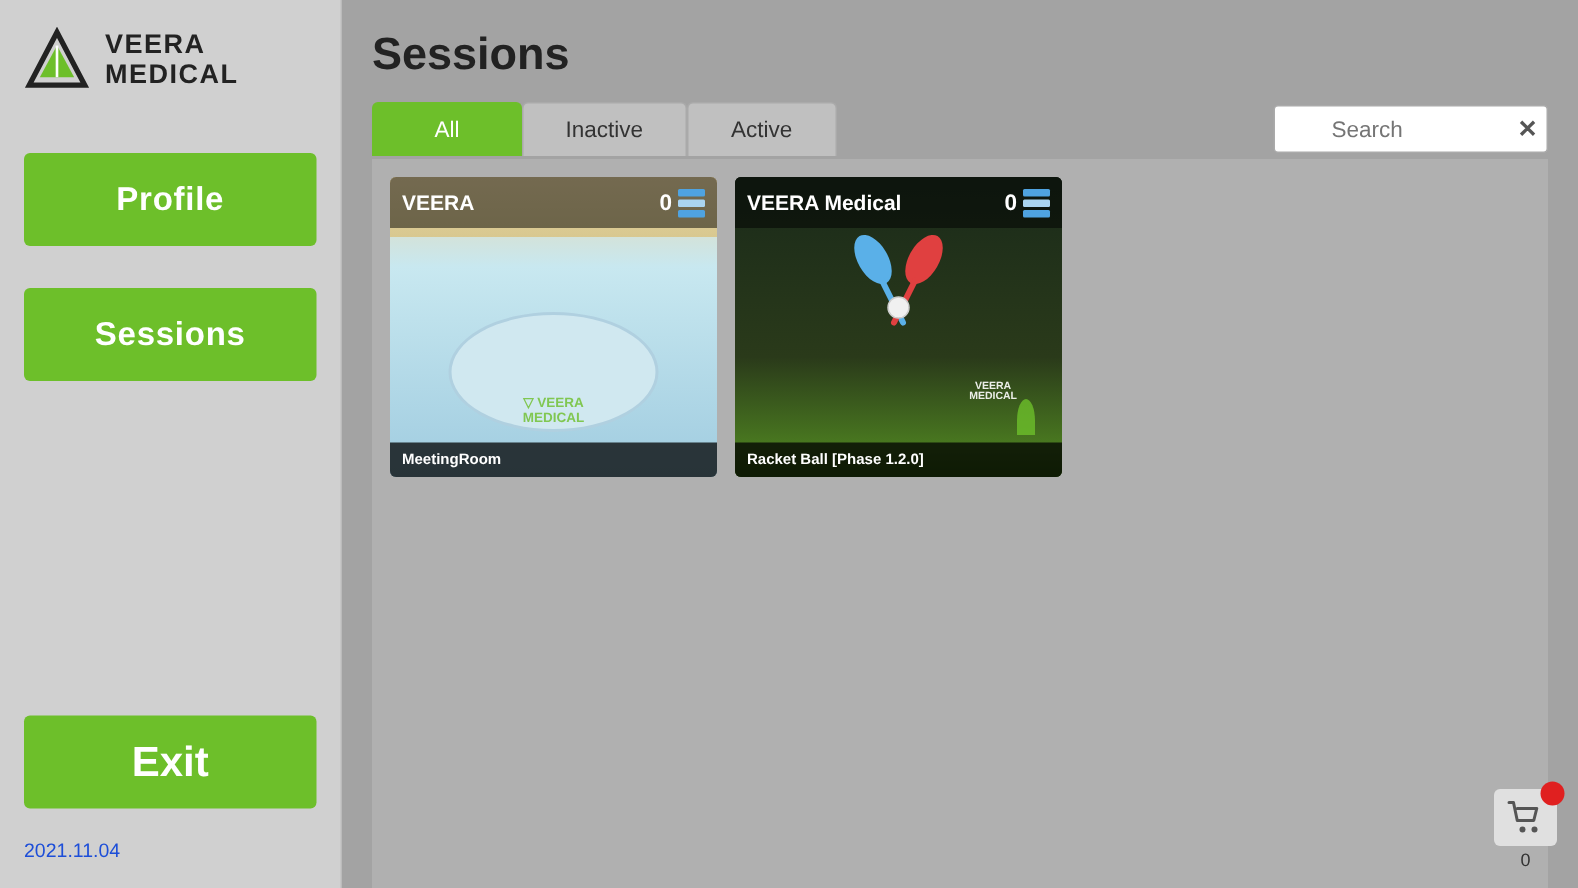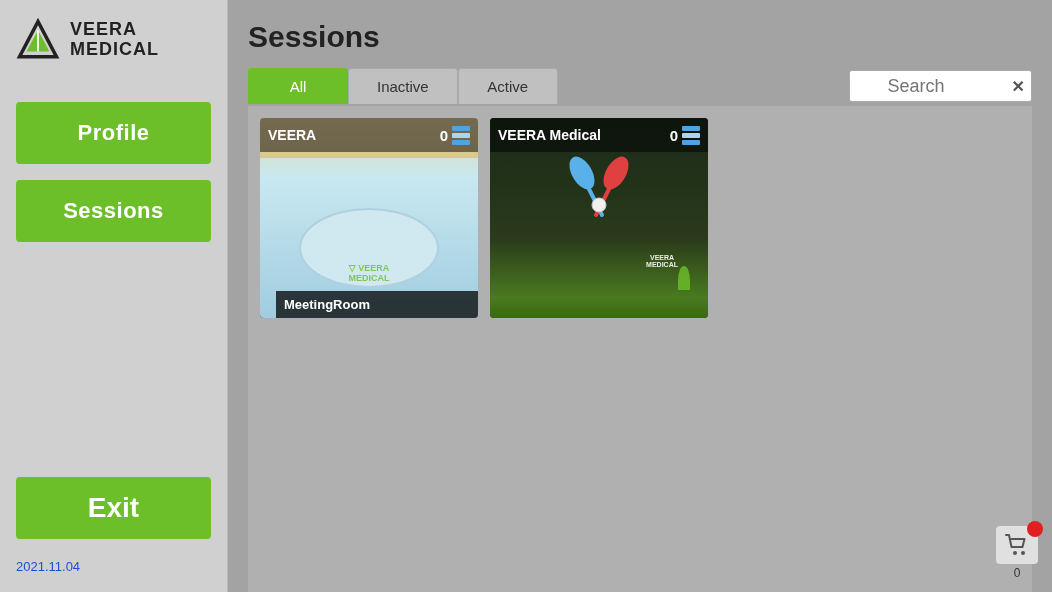--- a/index.html
+++ b/index.html
@@ -57,21 +57,21 @@
       font-size: 18px;
       font-weight: 900;
       color: #222;
       letter-spacing: 1px;
     }
 
     .sidebar-nav {
       display: flex;
       flex-direction: column;
       width: 100%;
-      gap: 16px;
+      gap: 28px;
       margin-top: 10px;
     }
 
     .nav-btn {
       width: 100%;
       height: 62px;
       background: #6dbf2a;
       border: none;
       border-radius: 4px;
       color: #fff;
@@ -165,21 +165,21 @@
       border: 1px solid #aaa;
       border-radius: 3px;
       height: 32px;
       padding: 0 6px;
       gap: 4px;
     }
 
     .search-box input {
       border: none;
       outline: none;
-      font-size: 18px;
+      font-size: 15px;
       width: 120px;
       background: transparent;
       margin-left: 32px;
     }
 
     .search-close {
       font-size: 16px;
       color: #555;
       cursor: pointer;
       font-weight: bold;
@@ -316,25 +316,25 @@
       font-size: 7px;
       color: #fff;
       font-weight: bold;
       text-align: center;
       opacity: 0.9;
     }
 
     .card-footer {
       position: absolute;
       bottom: 0;
-      left: 16px;
+      left: 0;
       right: 0;
       background: rgba(0,0,0,0.75);
       color: #fff;
-      font-size: 13px;
+      font-size: 10px;
       padding: 6px 8px;
       font-weight: bold;
     }
 
     
     .cart-area {
       position: absolute;
       bottom: 12px;
       right: 14px;
       display: flex;
@@ -466,20 +466,21 @@
           <ellipse cx="52" cy="20" rx="10" ry="18" fill="#e04040" transform="rotate(30 52 20)"></ellipse>
           <line x1="46" y1="34" x2="32" y2="62" stroke="#e04040" stroke-width="4" stroke-linecap="round"></line>
 
           <circle cx="35" cy="52" r="7" fill="#f0f0f0" stroke="#ccc" stroke-width="1"></circle>
         </svg>
 
         <div style="position:absolute;bottom:28px;right:18px;width:12px;height:24px;background:#6dbf2a;border-radius:50% 50% 0 0 / 60% 60% 0 0;opacity:0.8;"></div>
         <div class="veera-logo-white">VEERA<br>MEDICAL</div>
       </div>
 
+      <div class="card-footer">Racket Ball [Phase 1.2.0]</div>
     </div>
 
   </div>
 
   <div class="cart-area">
     <div class="cart-icon-wrap">
       <svg width="26" height="26" viewBox="0 0 26 26" fill="none" xmlns="http://www.w3.org/2000/svg">
         <path d="M2 3h3l2.5 12h11l2-8H7.5" stroke="#555" stroke-width="2" stroke-linecap="round" stroke-linejoin="round" fill="none"></path>
         <circle cx="11" cy="21" r="2" fill="#555"></circle>
         <circle cx="19" cy="21" r="2" fill="#555"></circle>

